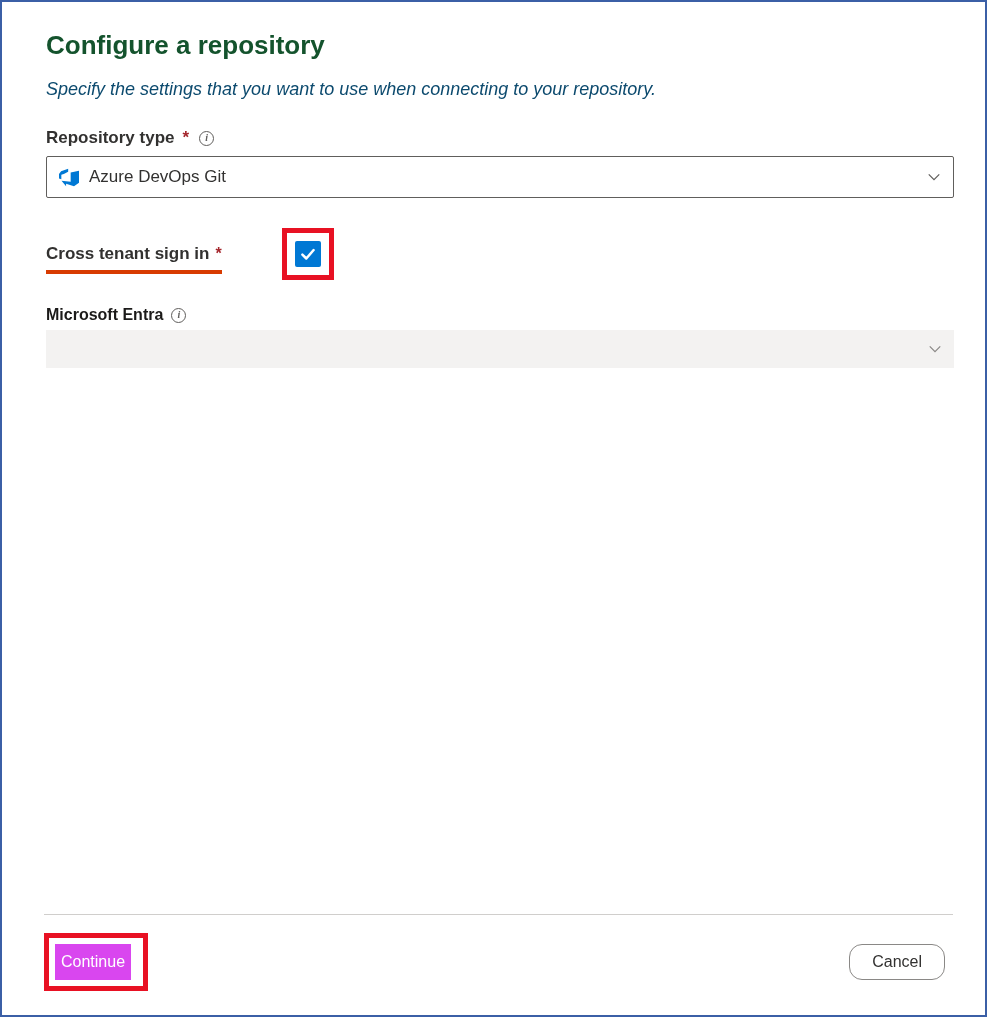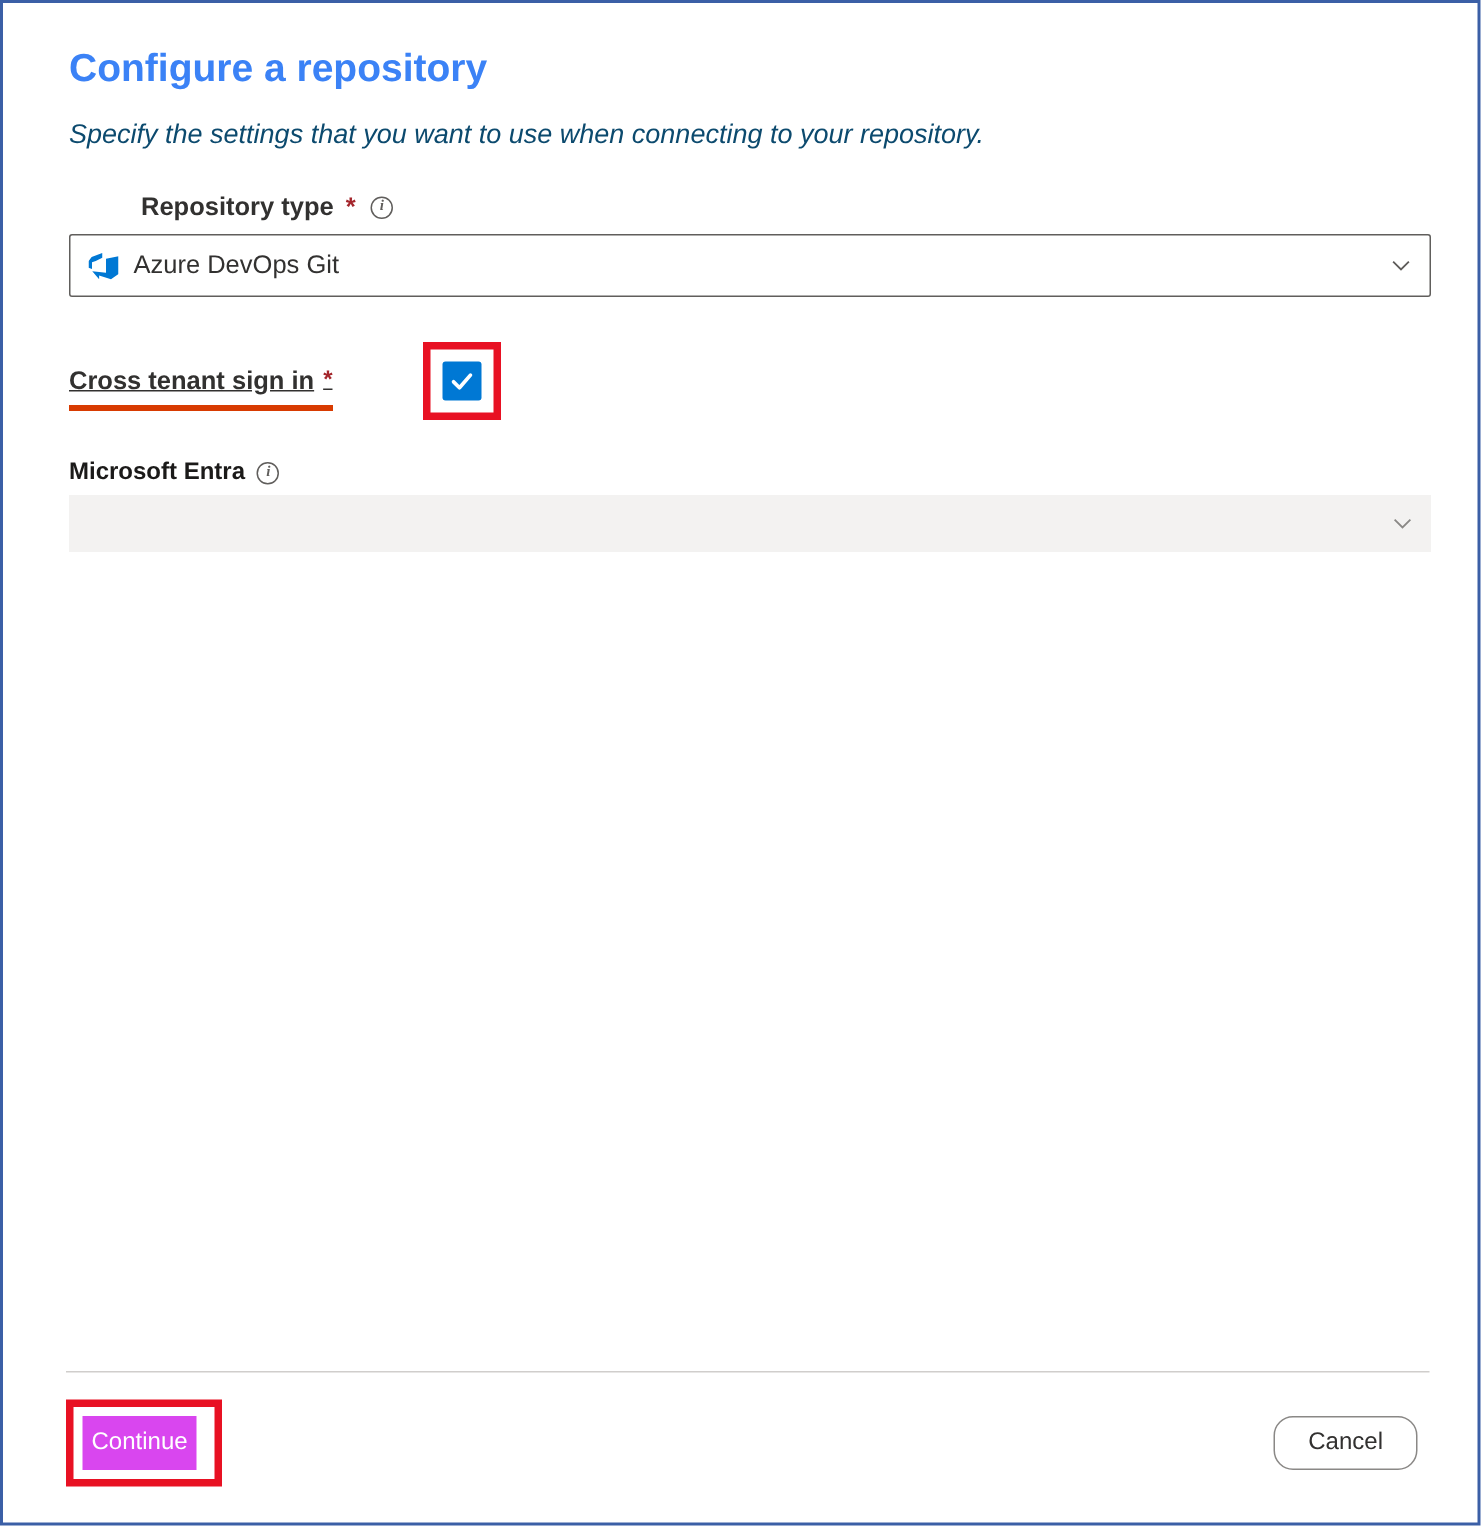--- a/index.html
+++ b/index.html
@@ -15,38 +15,37 @@
     border: 2px solid #3b5fa6;
     position: relative;
     padding: 28px 32px 0 44px;
     display: flex;
     flex-direction: column;
   }
   .heading {
     font-size: 26px;
     font-weight: 700;
     margin: 0 0 18px 0;
-    color: #3b82f6;
+    color: #14532d;
   }
   .subtitle {
     font-size: 18px;
     font-weight: 400;
     color: #0c4a6e;
     margin: 0 0 28px 0;
     font-style: italic;
   }
   .field-label {
     font-size: 17px;
     font-weight: 600;
     color: #323130;
     display: inline-flex;
     align-items: center;
     gap: 6px;
     margin-bottom: 8px;
-    margin-left: 48px;
   }
   .required-star {
     color: #a4262c;
     font-weight: 600;
     margin-left: 2px;
   }
   .info-icon {
     width: 15px;
     height: 15px;
     border: 1px solid #605e5c;
@@ -86,21 +85,20 @@
   }
   .chevron-down {
     width: 14px;
     height: 14px;
   }
   .row-cross {
     display: flex;
     align-items: center;
     margin-top: 30px;
     gap: 60px;
-    text-decoration: underline;
   }
   .cross-label-wrap {
     display: inline-flex;
     align-items: center;
     gap: 4px;
     position: relative;
   }
   .red-underline {
     position: absolute;
     left: 0;

